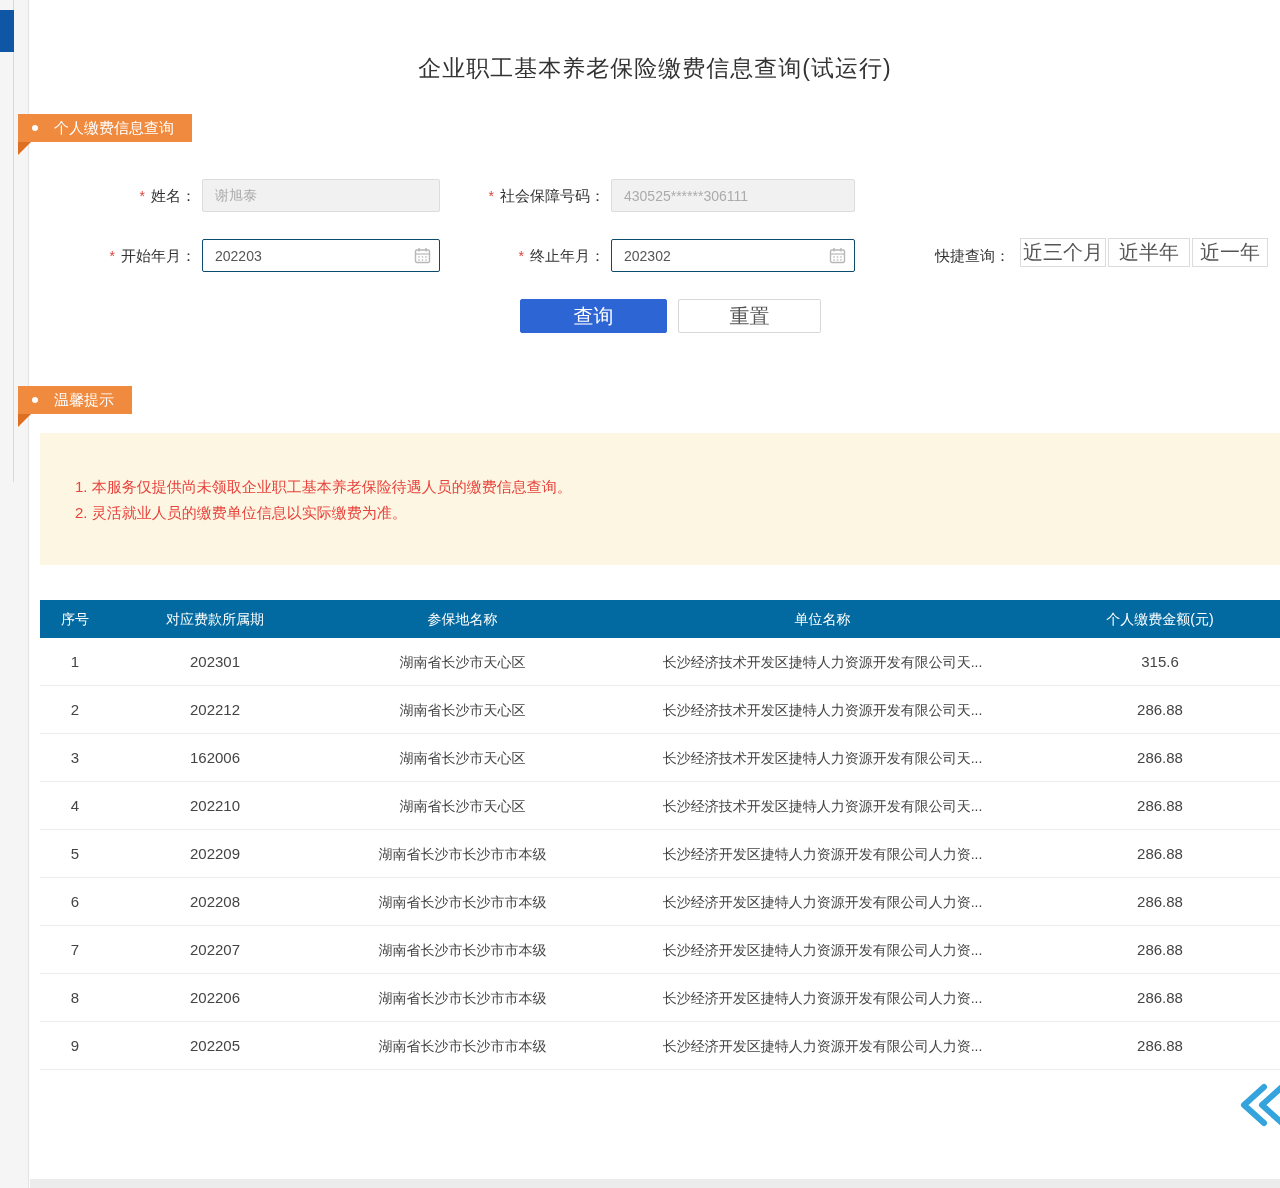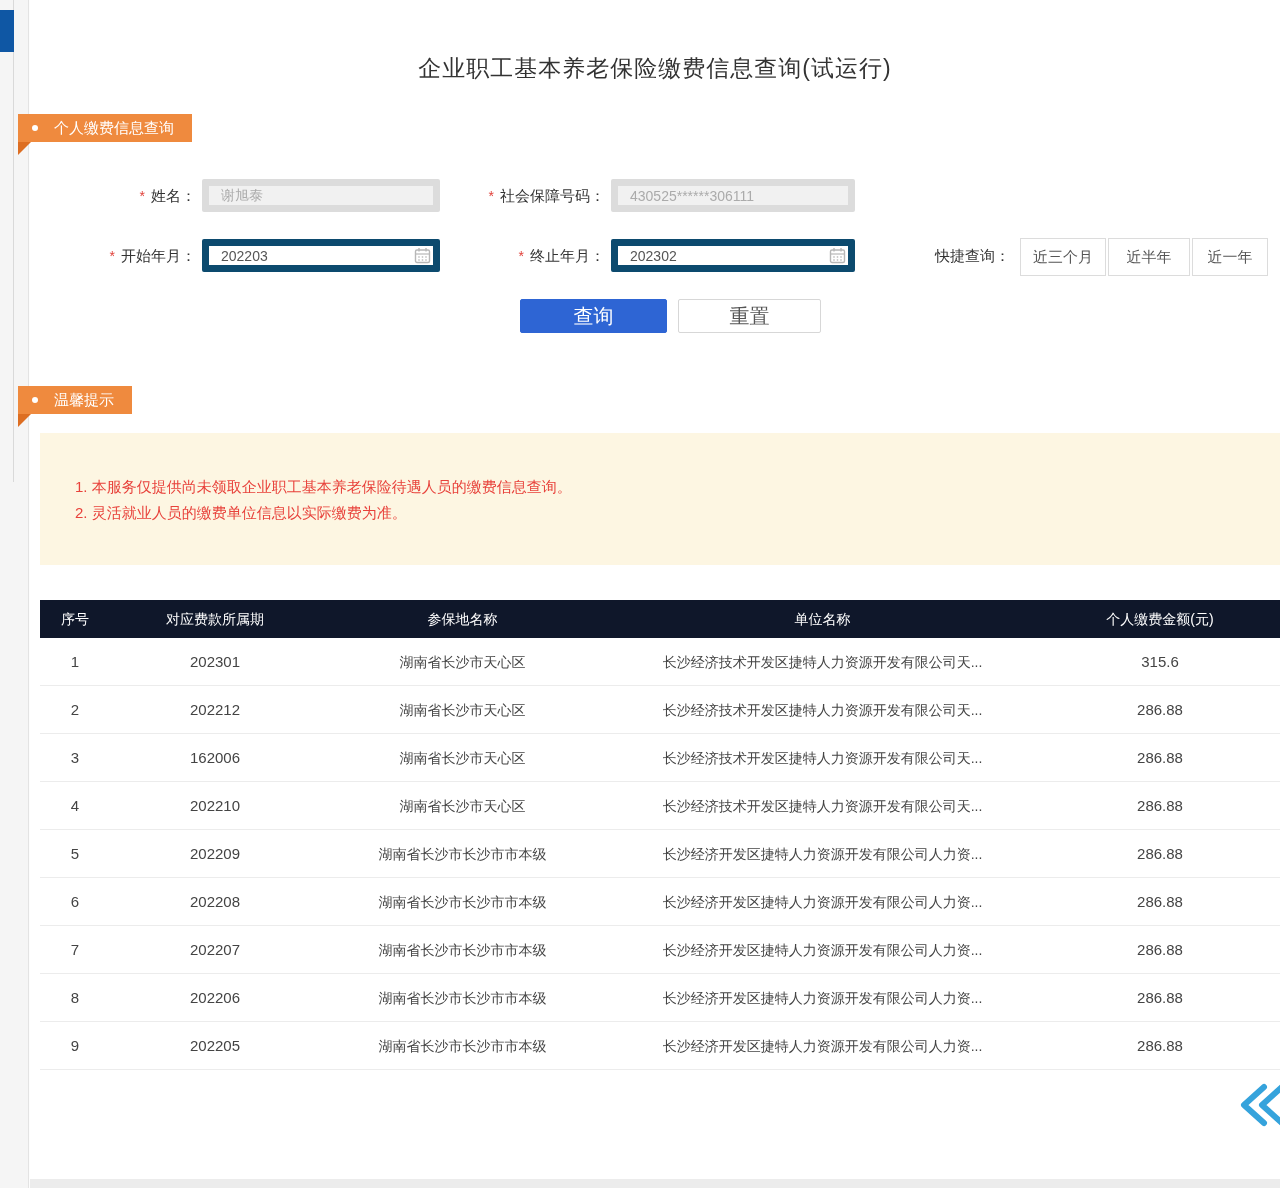--- a/index.html
+++ b/index.html
@@ -20,43 +20,43 @@
   
   .ribbon { position:absolute; left:18px; height:28px; background:#ef8a3e; color:#fff; font-size:15px; line-height:28px; padding:0 18px 0 14px; display:flex; align-items:center; gap:16px; }
   .ribbon .dot { width:6px; height:6px; border-radius:50%; background:#ffffff; display:inline-block; }
   .ribbon::after { content:''; position:absolute; left:0; top:100%; width:0; height:0; border-top:13px solid #dd6e22; border-right:13px solid transparent; }
   #ribbon-query { top:114px; }
   #ribbon-tips  { top:386px; }
 
   
   .flabel { position:absolute; height:33px; line-height:33px; font-size:15px; color:#333; text-align:right; }
   .req { color:#e0413a; margin-right:6px; font-size:14px; }
-  .finput { position:absolute; height:33px; border:7px solid #0c4a6e; border-radius:2px; background:#fff; font-size:14px; color:#555; padding:0 22px 0 12px; font-family:"Liberation Sans","DejaVu Sans",sans-serif; width:100%; }
+  .finput { position:absolute; height:33px; border:1px solid #0c4a6e; border-radius:2px; background:#fff; font-size:14px; color:#555; padding:0 22px 0 12px; font-family:"Liberation Sans","DejaVu Sans",sans-serif; width:100%; }
   .fwrap { position:absolute; height:33px; }
   .fwrap .finput { position:absolute; left:0; top:0; }
   .fwrap.disabled .finput { background:#f1f1f1; color:#ababab; border-color:#dcdcdc; padding-right:12px; }
   .cal { position:absolute; right:9px; top:8px; width:17px; height:17px; }
 
   .quick-label { position:absolute; left:905px; top:239px; width:105px; height:33px; line-height:33px; text-align:right; font-size:15px; color:#333; }
-  .qbtn { position:absolute; top:238px; height:38px; background:#fff; border:1px solid #dcdcdc; font-size:15px; color:#555; cursor:pointer; font-family:inherit; }
+  .qbtn { position:absolute; top:238px; height:29px; background:#fff; border:1px solid #dcdcdc; font-size:20px; color:#555; cursor:pointer; font-family:inherit; }
   #q1 { left:1020px; width:86px; }
   #q2 { left:1108px; width:82px; }
   #q3 { left:1192px; width:76px; }
 
   .btn { position:absolute; top:299px; height:34px; font-size:20px; border-radius:2px; cursor:pointer; font-family:inherit; }
   #btn-query { left:520px; width:147px; background:#2e65d4; border:1px solid #2e65d4; color:#fff; }
   #btn-reset { left:678px; width:143px; background:#fff; border:1px solid #d7d7d7; color:#555; }
 
   
   .notice { position:absolute; left:40px; top:433px; width:1240px; height:132px; background:#fdf6e2; padding:41px 0 0 35px; }
   .notice p { font-size:15px; color:#e8423b; line-height:26px; }
 
   
   .table { position:absolute; left:40px; top:600px; width:1240px; }
-  .thead { display:flex; height:38px; background:#0f172a; color:#fff; font-size:14px; }
+  .thead { display:flex; height:38px; background:#0369a1; color:#fff; font-size:14px; }
   .thead .cell { line-height:38px; }
   .trow { display:flex; height:48px; border-bottom:1px solid #ececec; background:#fff; }
   .trow .cell { line-height:48px; font-size:15px; color:#444; white-space:nowrap; overflow:hidden; }
   .cell { text-align:center; }
   .col-no      { width:70px; }
   .col-period  { width:210px; }
   .col-place   { width:285px; font-size:14px !important; }
   .col-company { width:435px; font-size:14px !important; }
   .col-amount  { width:240px; }
 

